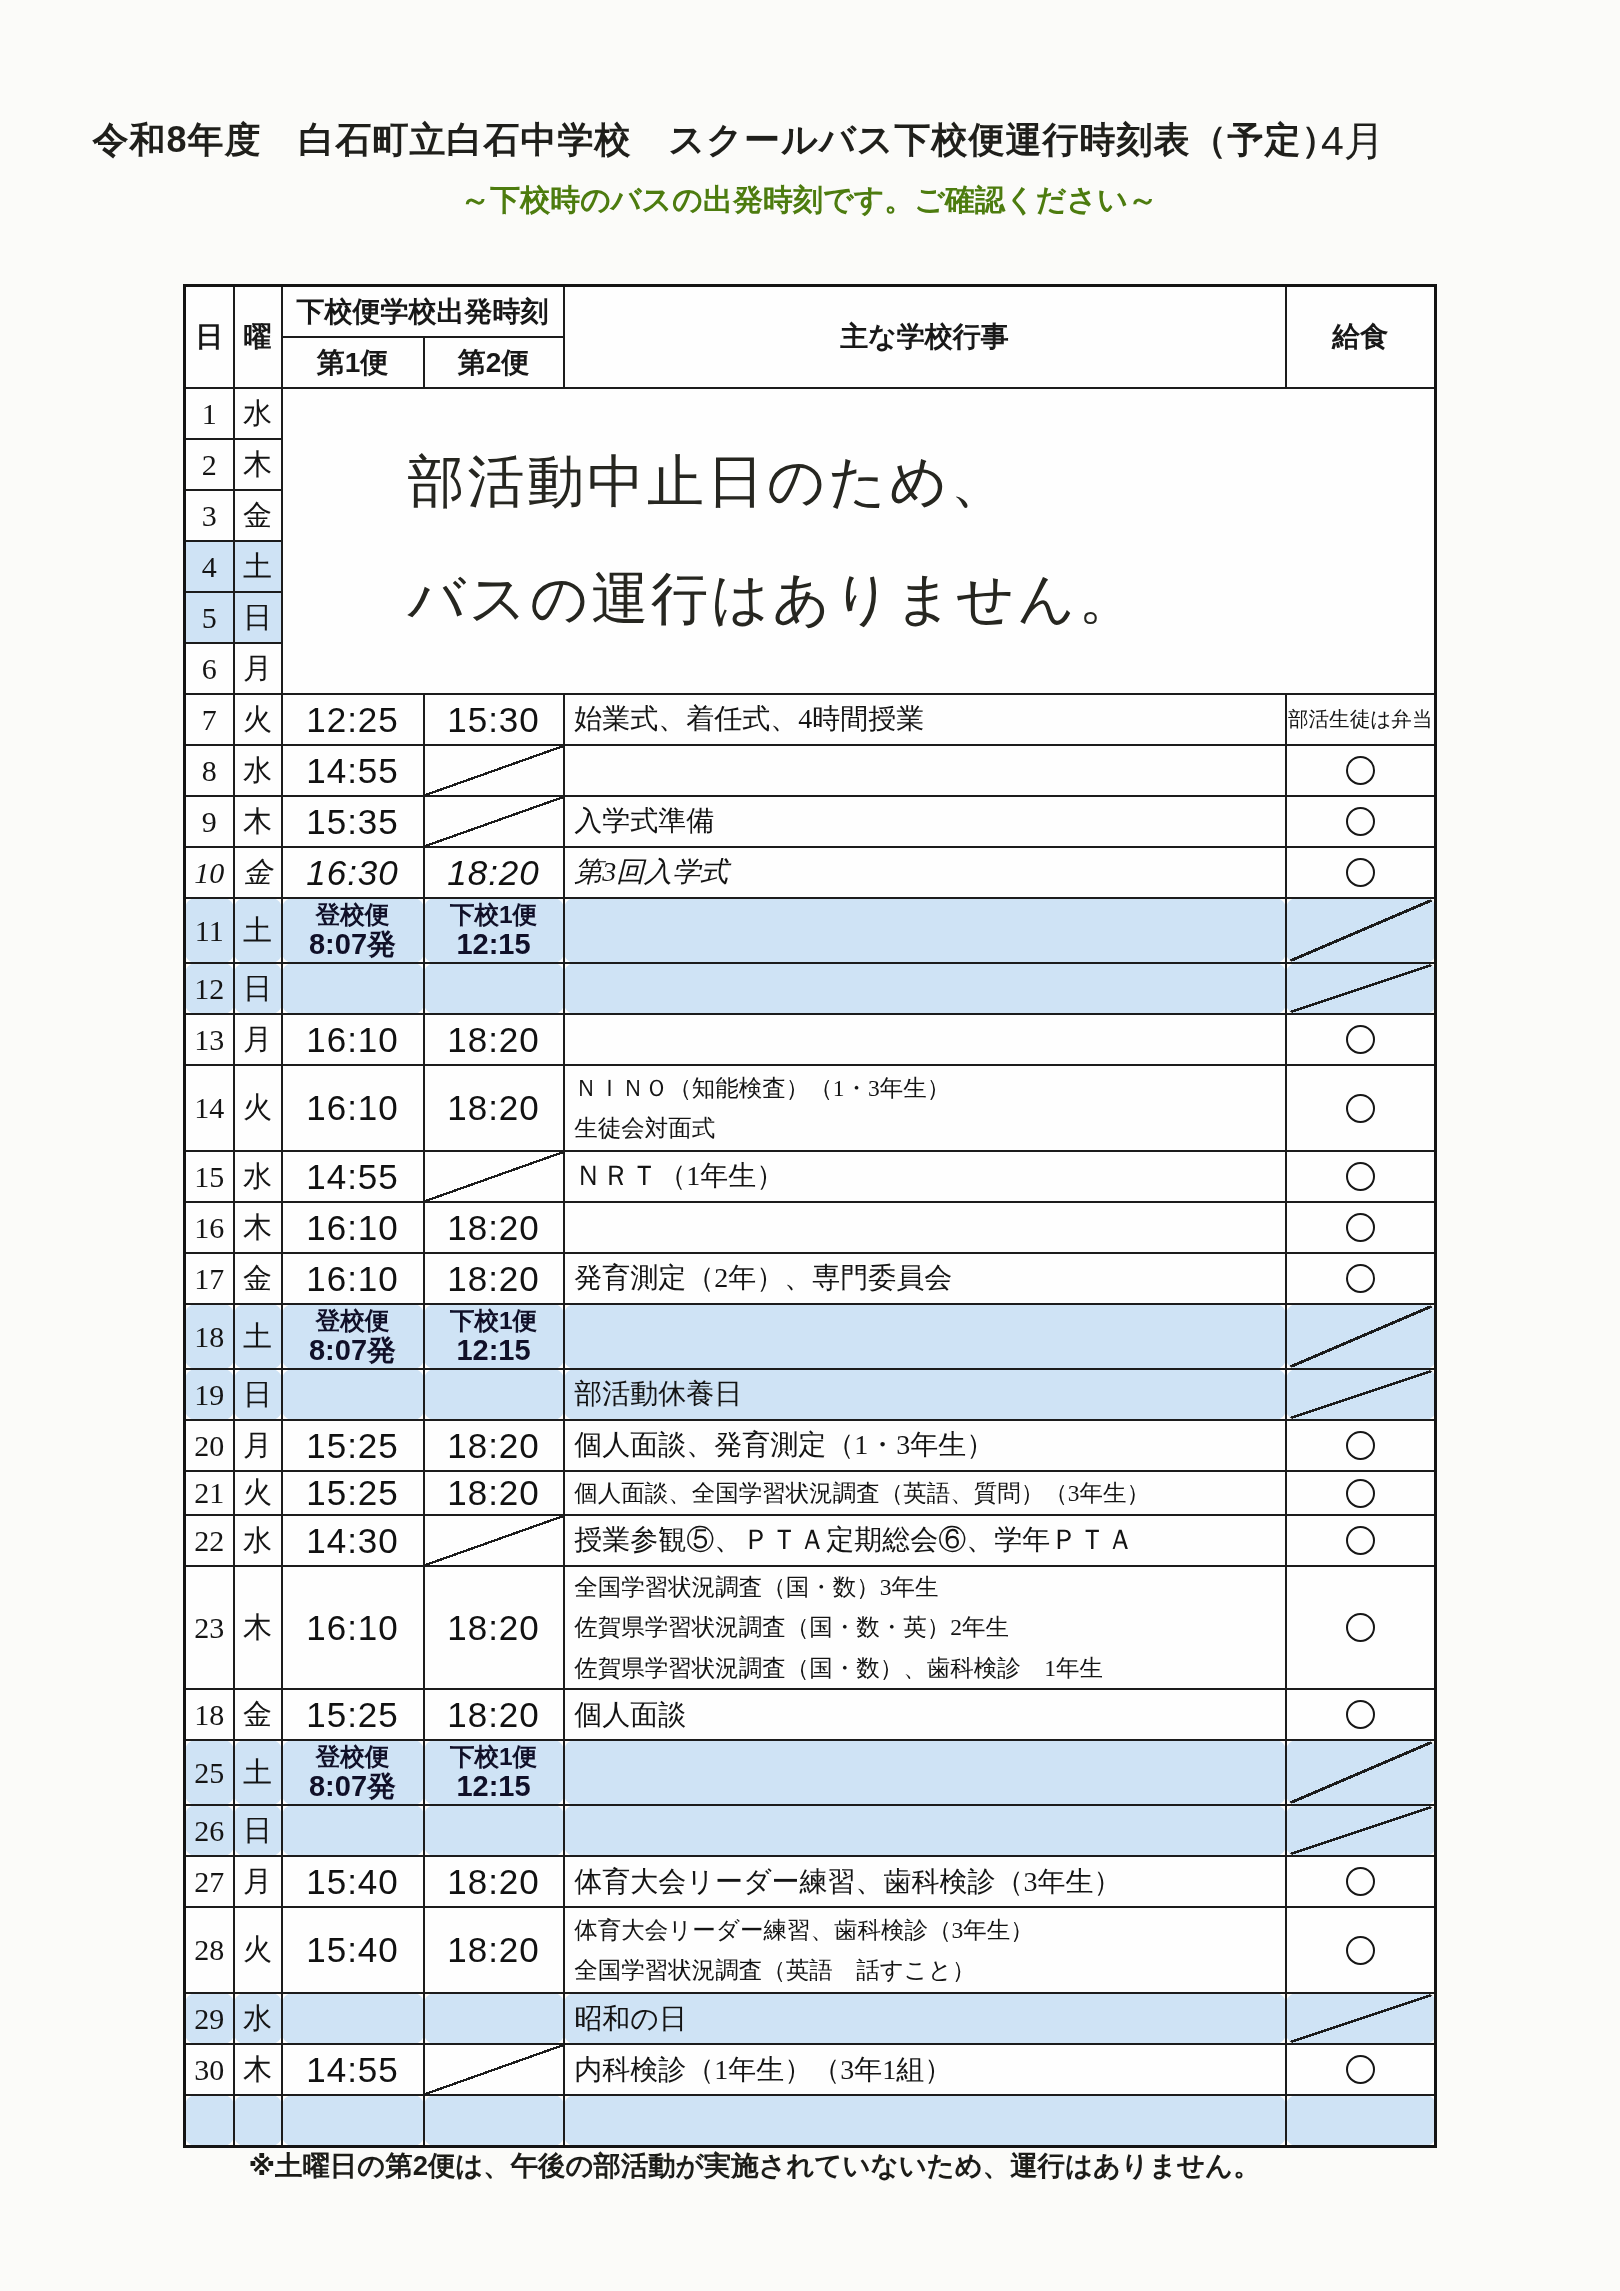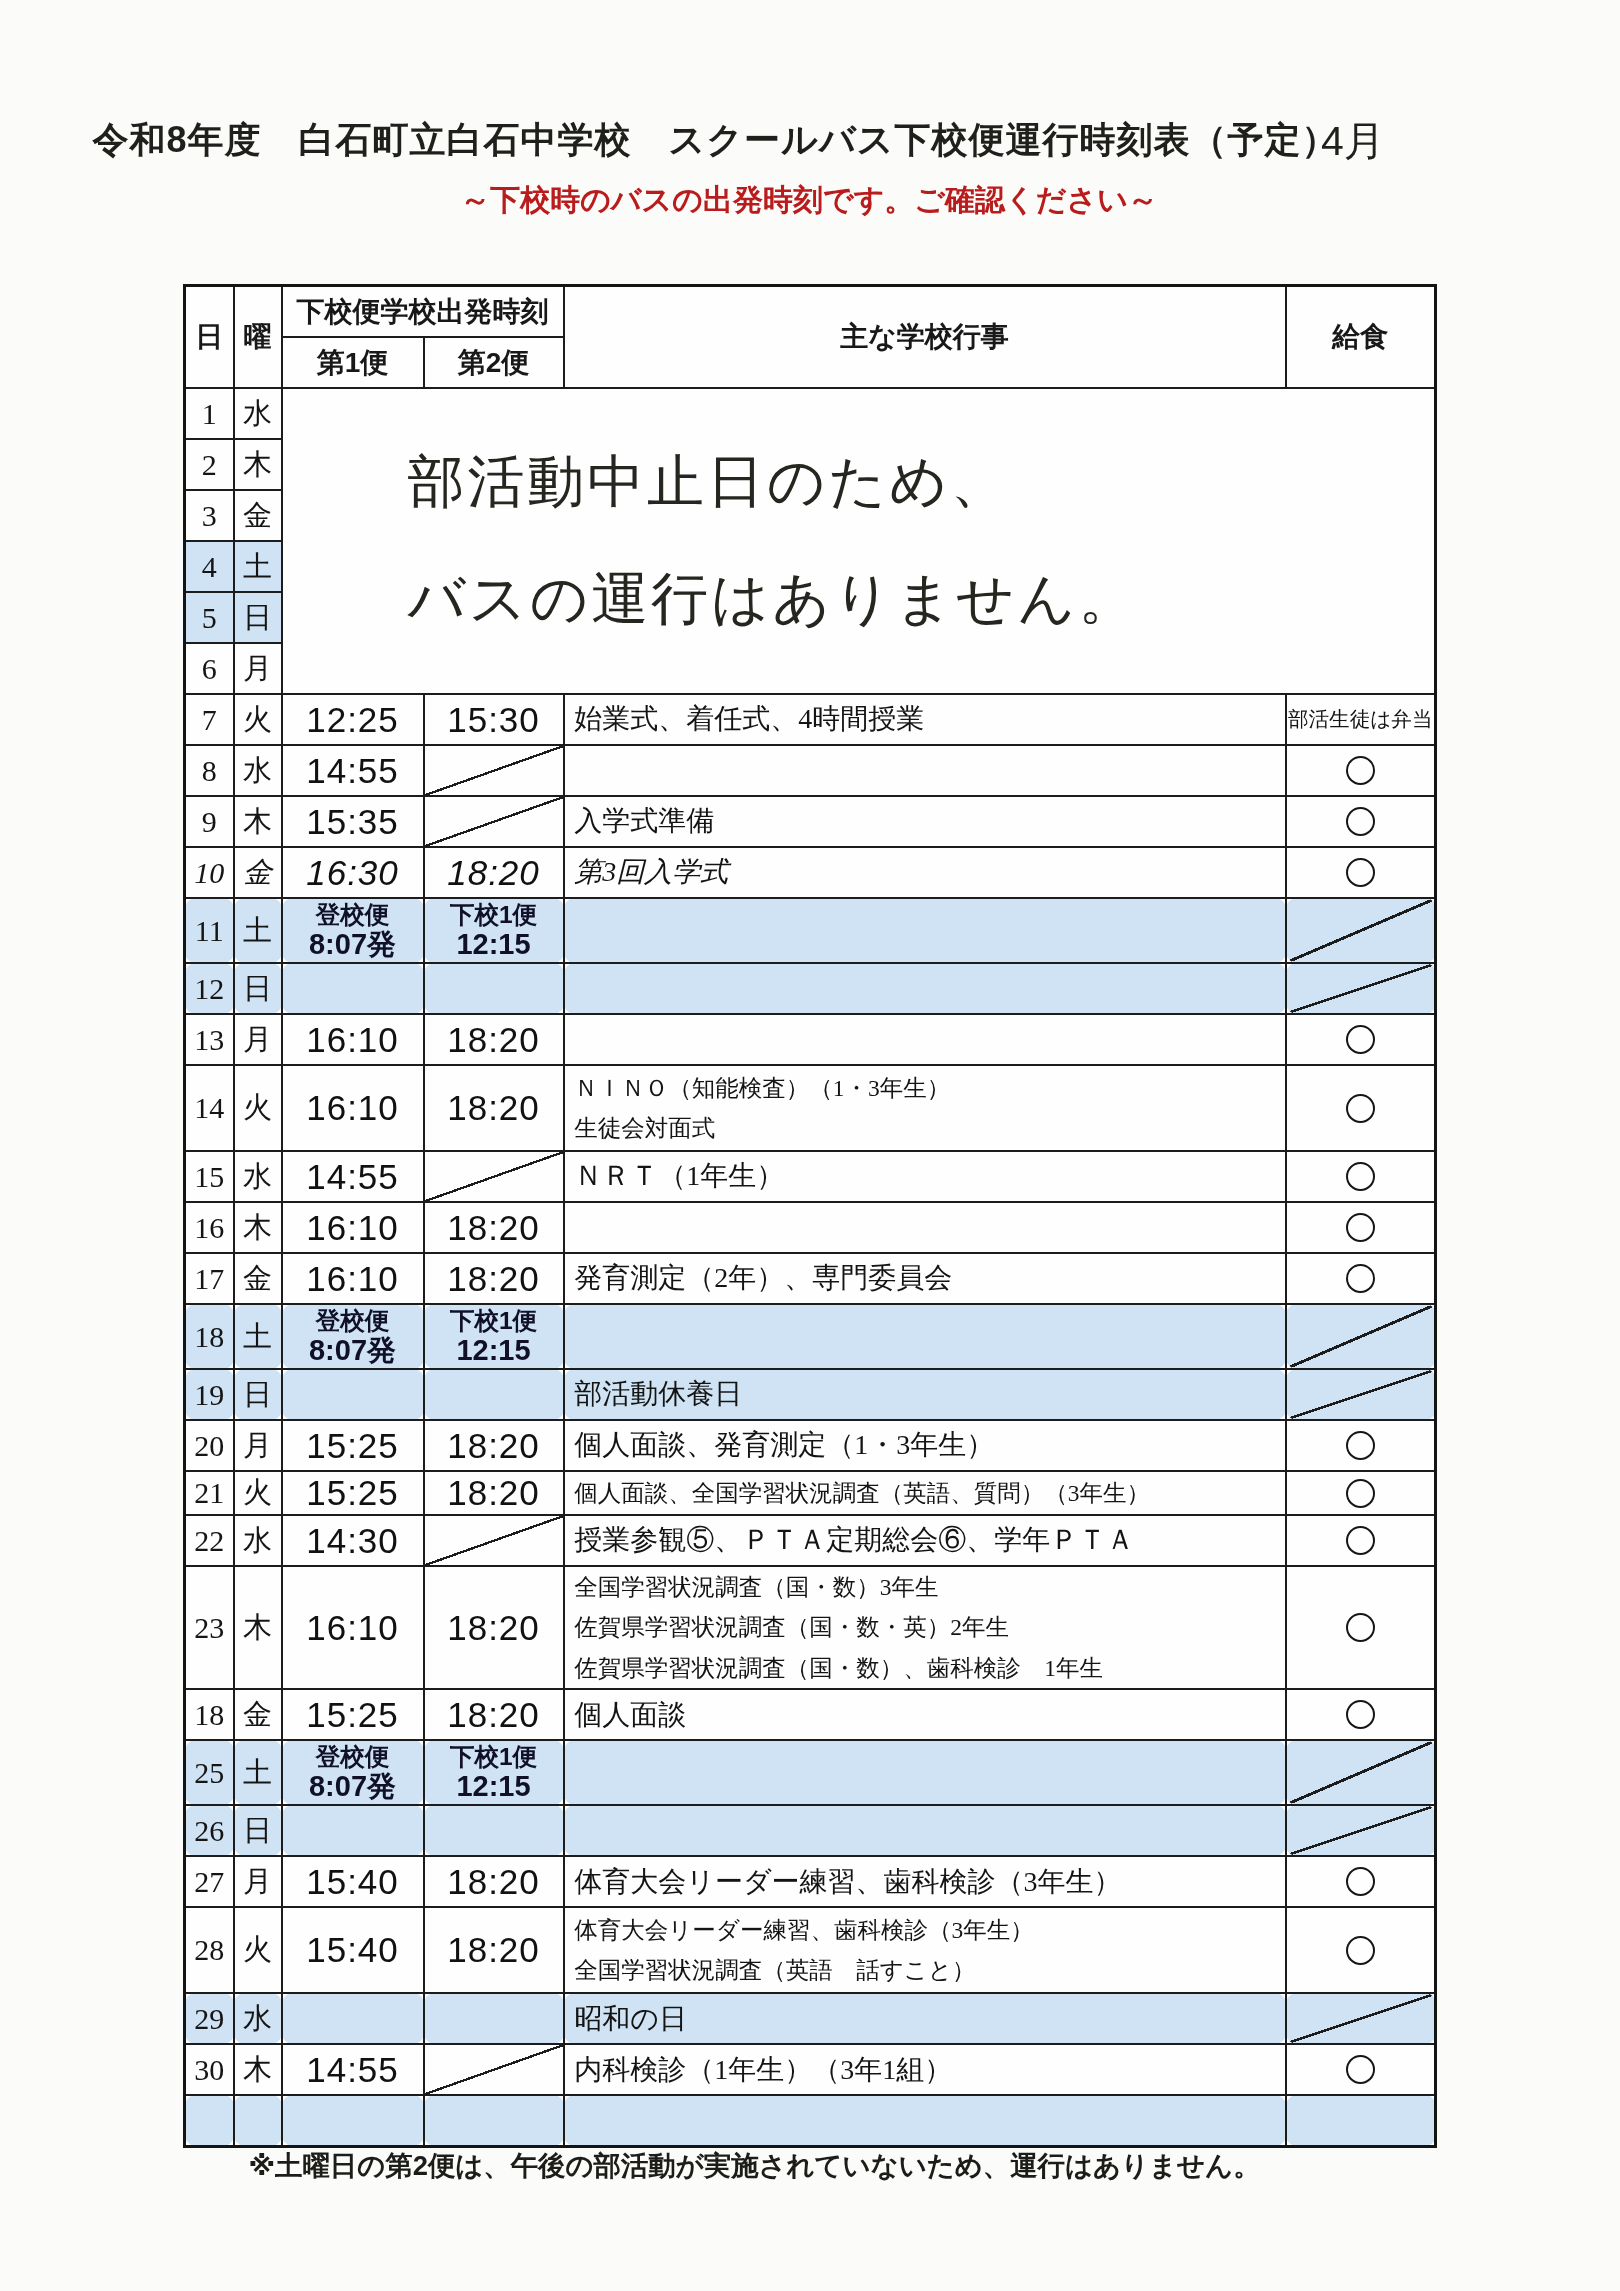--- a/index.html
+++ b/index.html
@@ -28,21 +28,21 @@
   }
   .doc-month{
     position:absolute;left:1321px;top:114px;
     font-family:"Liberation Sans","DejaVu Sans",sans-serif;
     font-weight:normal;font-size:41px;color:#1f1f1b;
   }
   .doc-subtitle{
     position:absolute;left:183px;top:180px;width:1252px;
     text-align:center;
     font-family:"Liberation Sans","DejaVu Sans",sans-serif;
-    font-weight:bold;font-size:30px;color:#b91c1c;
+    font-weight:bold;font-size:30px;color:#4d7c0f;
   }
   
   table.timetable{
     position:absolute;left:183px;top:284px;
     width:1252px;
     border-collapse:collapse;table-layout:fixed;
     background:#fefefe;
   }
   .timetable th,.timetable td{
     border:2px solid var(--line);

